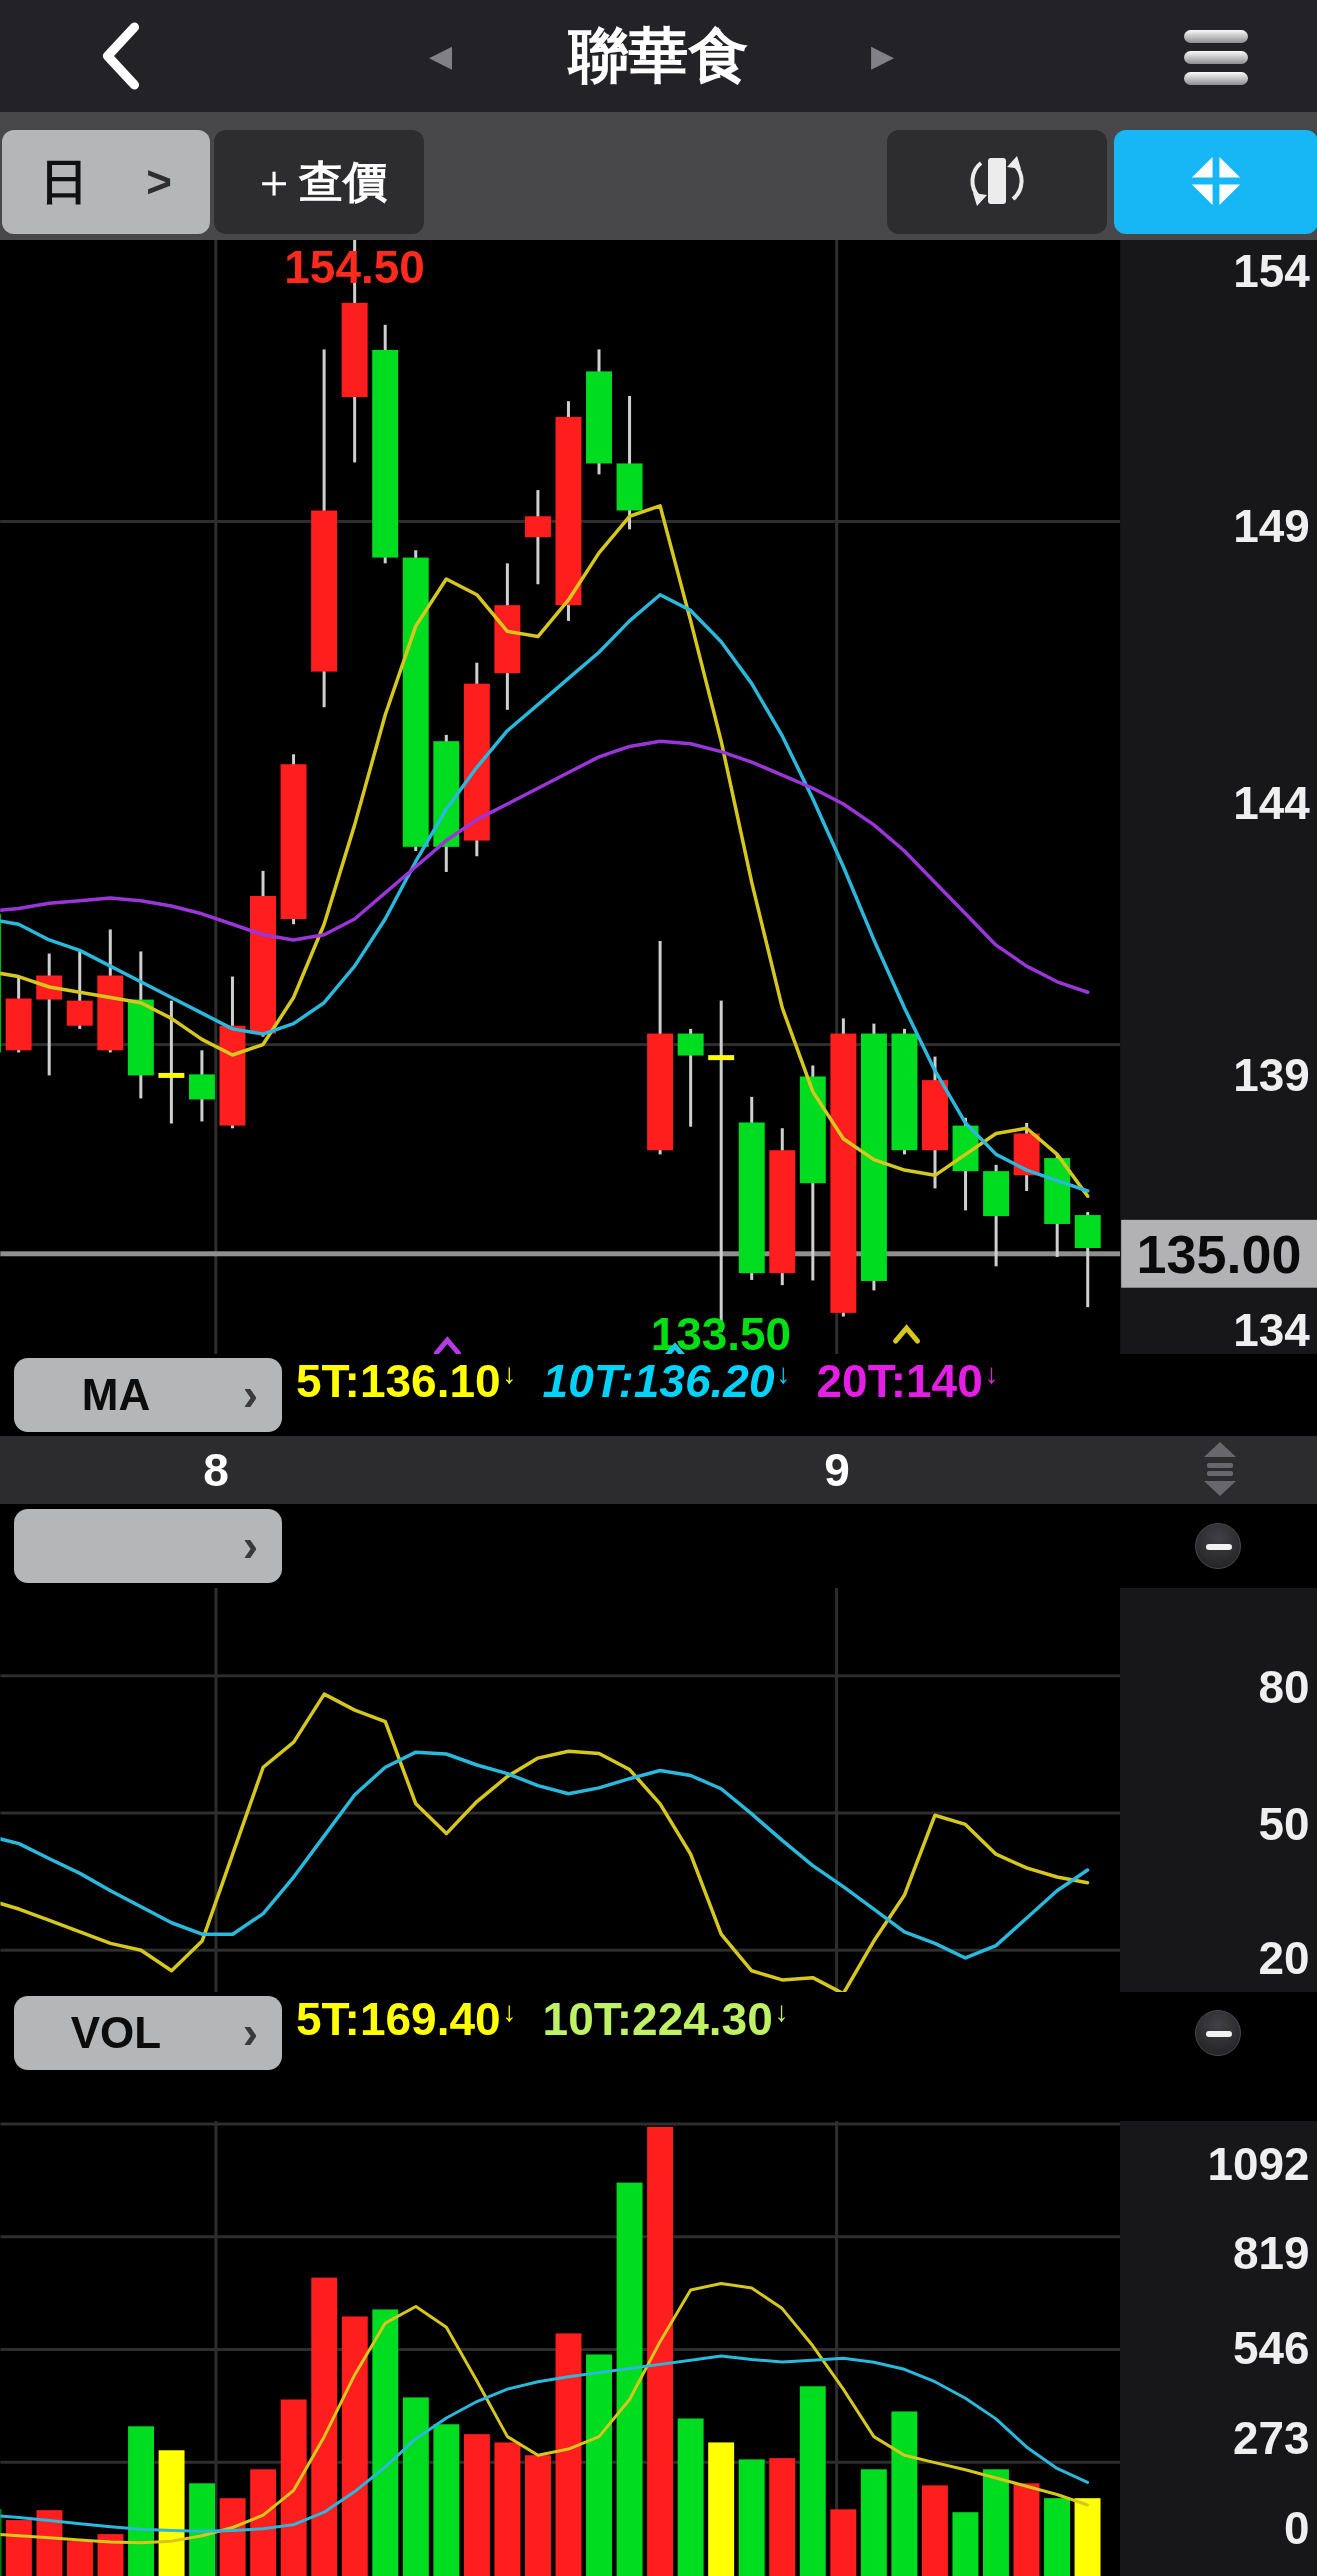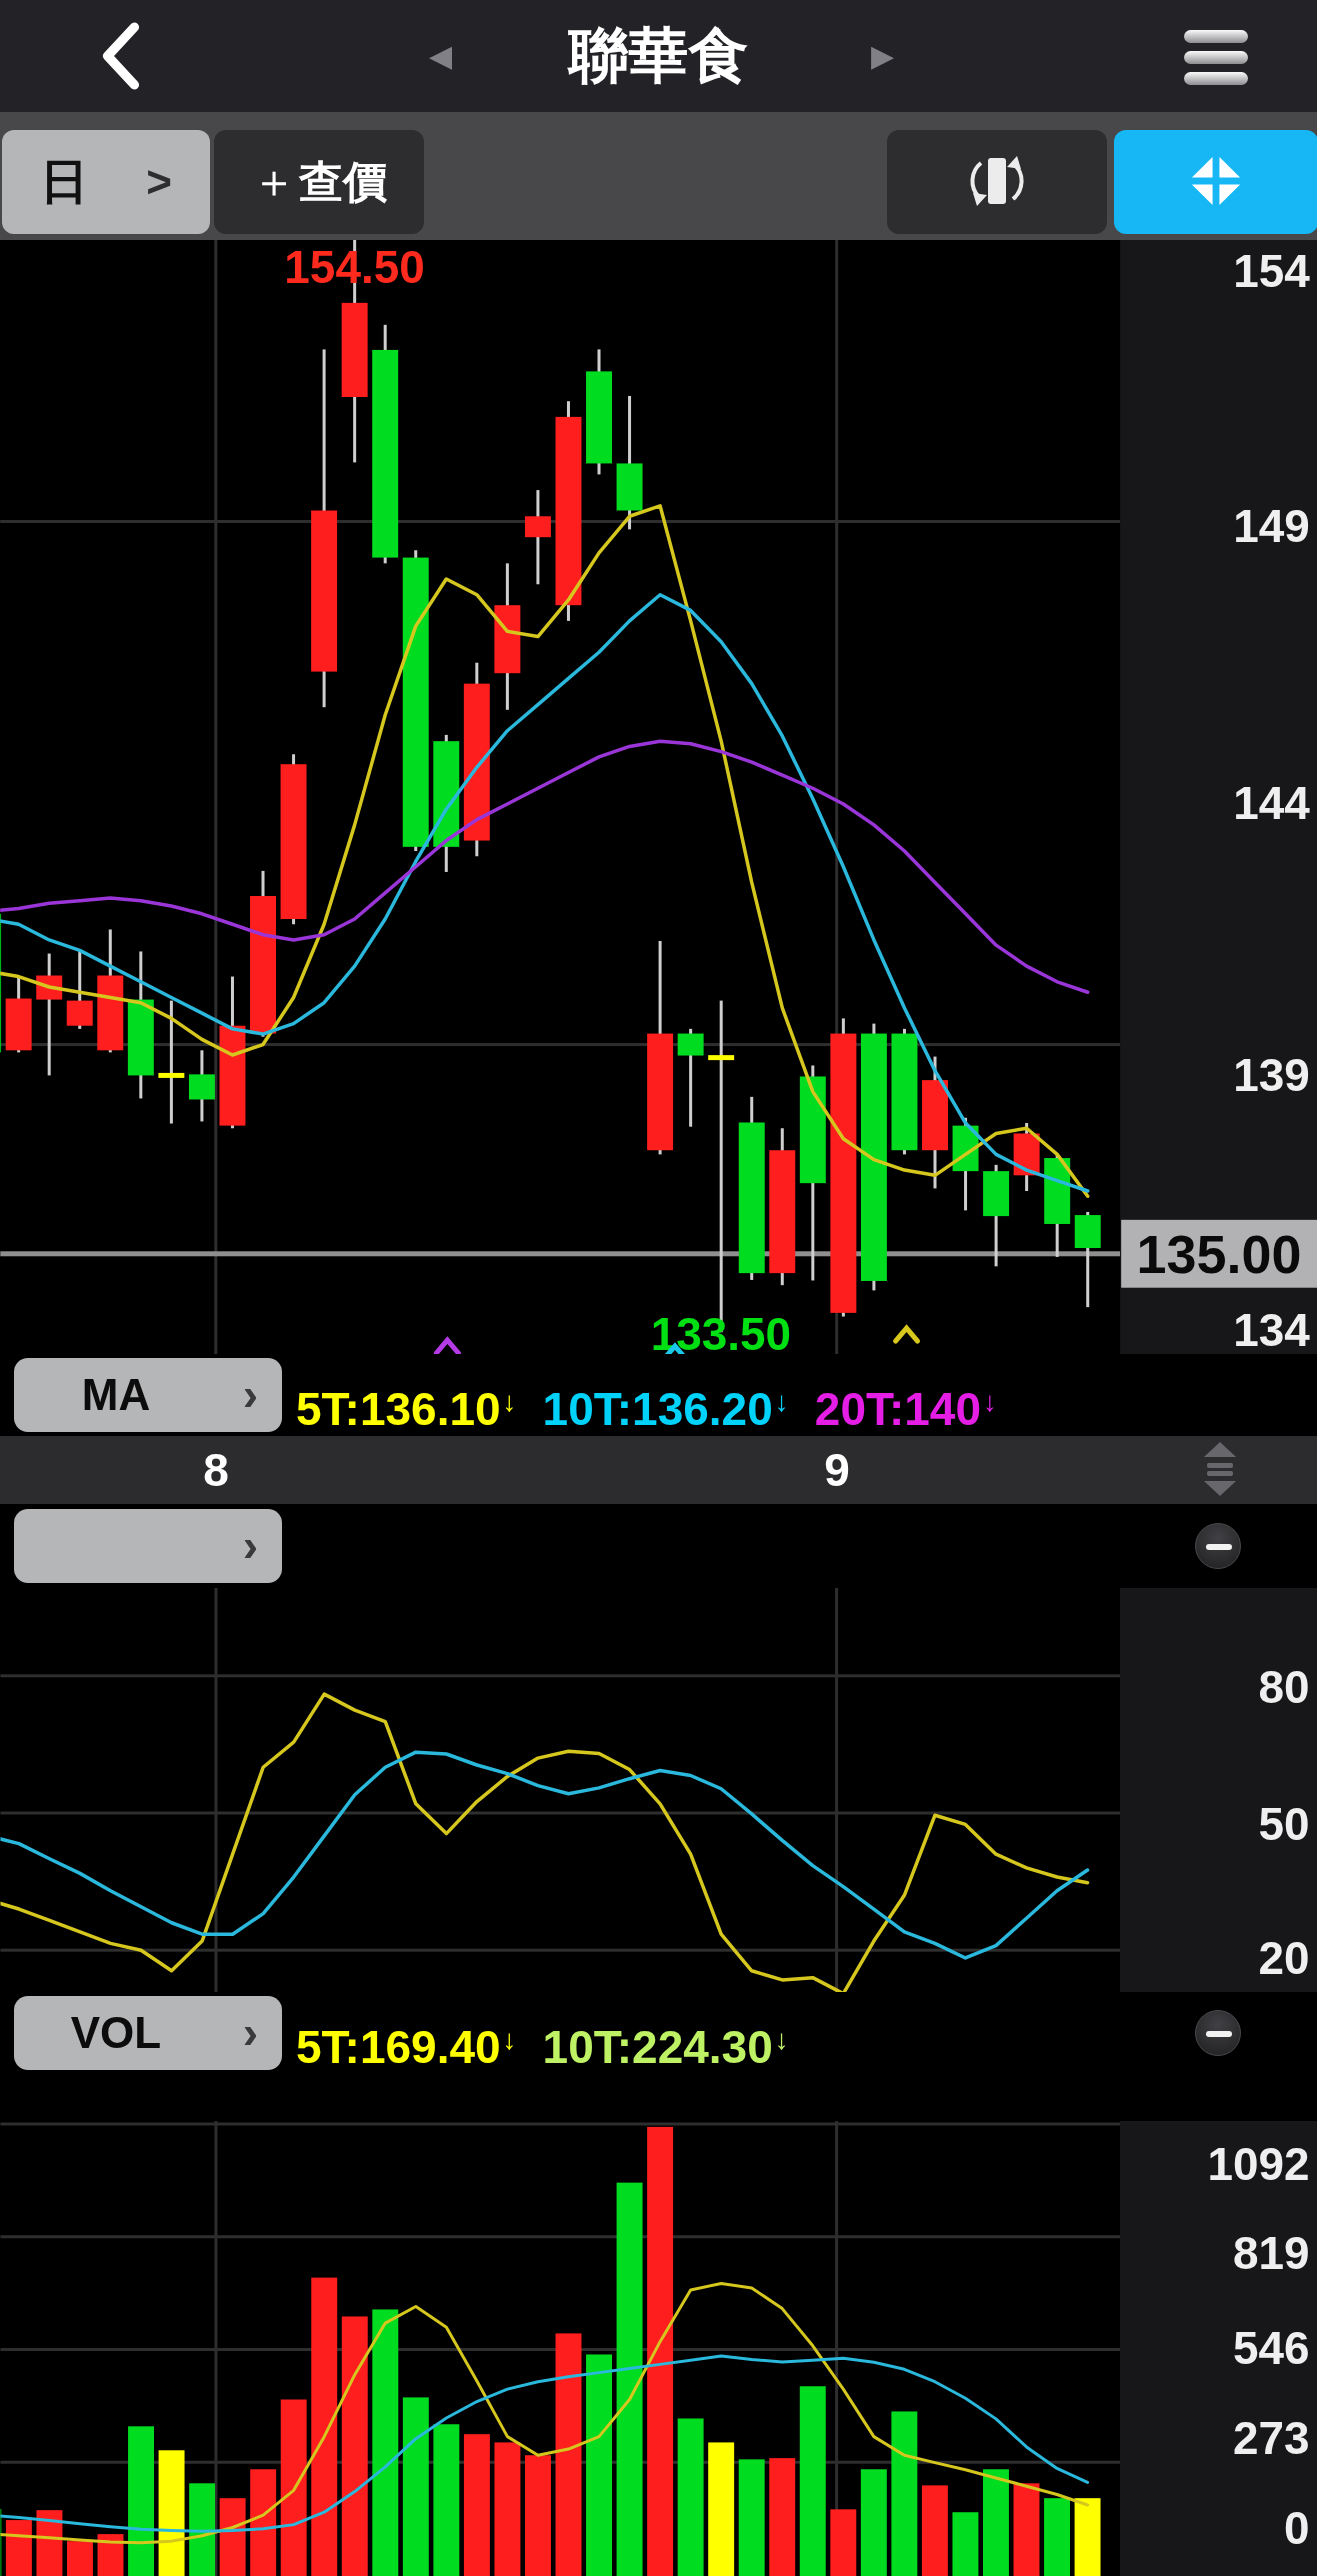--- a/index.html
+++ b/index.html
@@ -30,21 +30,21 @@
   .btn-addquote .plus { font-size:46px; margin-right:2px; font-weight:normal; }
   .btn-settings { left:655px; width:224px; font-size:44px; gap:6px; }
   .btn-rotate { left:887px; width:220px; }
   .btn-expand { left:1114px; width:204px; }
 
   
   .irow { position:absolute; left:0; width:1318px; background:#000;padding-left:8px; }
   .pill { position:absolute; left:14px; width:268px; height:74px; background:#b5b6b8; border:none; border-radius:14px; cursor:pointer; }
   .pill-label { position:absolute; left:0; right:64px; top:0; bottom:0; text-align:center; font-size:44px; font-weight:bold; color:#0c0c0c; line-height:74px; }
   .pill-chev { position:absolute; right:24px; top:0; bottom:0; line-height:72px; font-size:46px; color:#3a3a3c; font-weight:bold; }
-  .vals { position:absolute; left:296px; top:0; bottom:0; right:190px; display:flex; align-items:flex-end; gap:26px; overflow:hidden; white-space:nowrap; }
+  .vals { position:absolute; left:296px; top:0; bottom:0; right:190px; display:flex; align-items:flex-start; gap:26px; overflow:hidden; white-space:nowrap; }
   .vals .v { font-size:46px; font-weight:bold; }
   .vals .arr { font-size:28px; position:relative; top:-14px; margin-left:2px; }
   .minus-btn { position:absolute; left:1195px; width:46px; height:46px; border-radius:50%; border:1px solid #4a4a4e;
                background:radial-gradient(circle at 50% 32%, #414145, #1e1e20); cursor:pointer; }
   .minus-bar { position:absolute; left:10px; top:20px; width:26px; height:6px; border-radius:3px; background:#f2f2f2; }
 
   .month-row { position:absolute; left:0; top:1436px; width:1318px; height:68px; background:#2c2c2e; }
   .month-label { position:absolute; top:0; height:68px; line-height:68px; transform:translateX(-50%); color:#fff; font-size:46px; font-weight:bold; }
   .scrubber { position:absolute; left:1200px; top:1440px; cursor:ns-resize; }
 
@@ -212,21 +212,21 @@
     </svg>
   <div class="axis-patch"></div>
 
   <div class="irow" style="top:1354px;height:82px">
     <button class="pill" style="top:4px">
       <span class="pill-label">MA</span>
       <span class="pill-chev">›</span>
     </button>
     <div class="vals" id="ma-vals">
         <span class="v" style="color: rgb(255, 255, 0);">5T:136.10<span class="arr">↓</span></span>
-        <span class="v" style="color: rgb(0, 210, 250);">10T:136.20<span class="arr">↓</span></span>
+        <span class="v" style="color: rgb(0, 210, 250); font-style: italic;">10T:136.20<span class="arr">↓</span></span>
         <span class="v" style="color: rgb(228, 30, 228);">20T:140<span class="arr">↓</span></span>
       </div>
   </div>
 
   <div class="month-row" id="month-row">
       <span class="month-label" style="left: 216px;">8</span>
       <span class="month-label" style="left: 837px;">9</span>
     </div>
   <div class="scrubber">
     <span>

